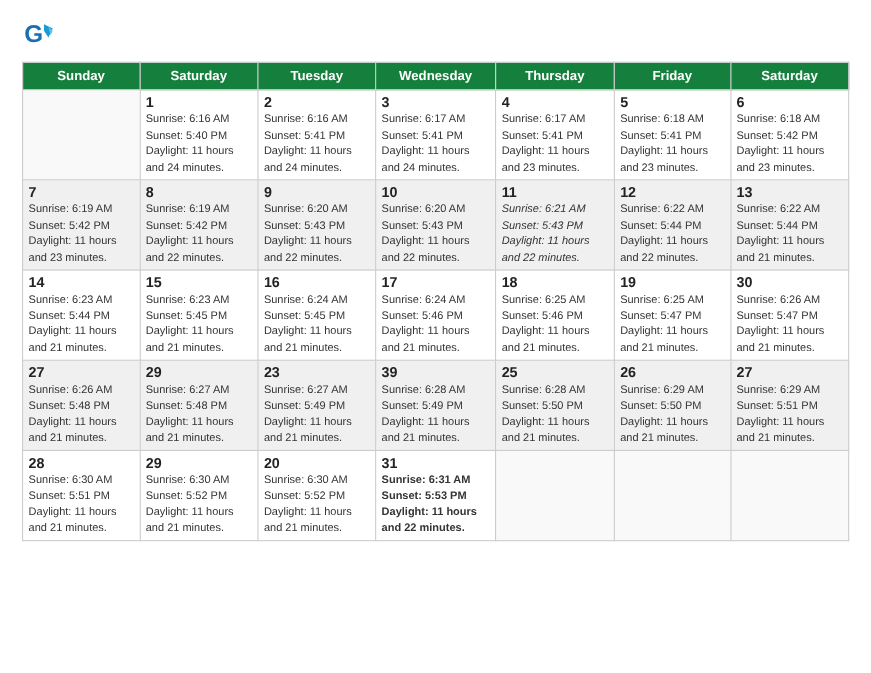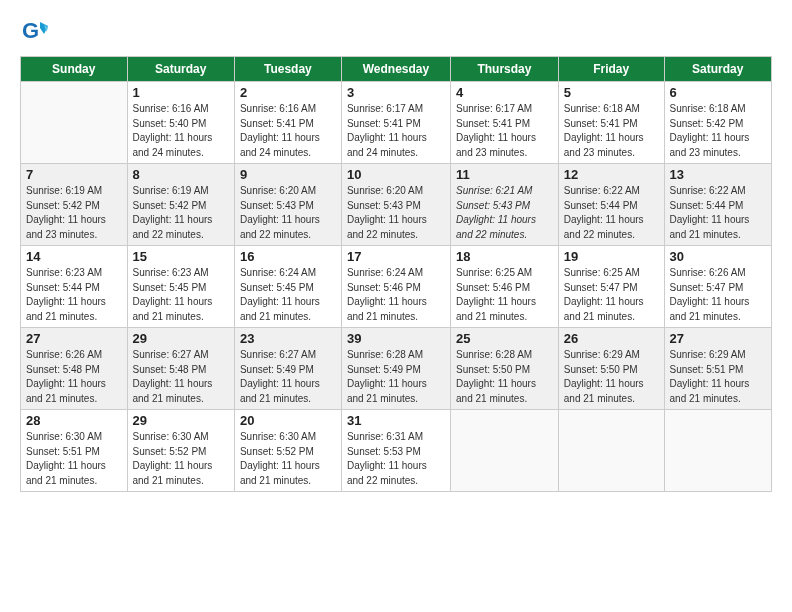--- a/index.html
+++ b/index.html
@@ -343,21 +343,21 @@
           </td>
           <td>
             <span class="day-num">20</span>
             <div class="day-info" style="white-space: pre-line;">Sunrise: 6:30 AM
 Sunset: 5:52 PM
 Daylight: 11 hours
 and 21 minutes.</div>
           </td>
           <td>
             <span class="day-num">31</span>
-            <div class="day-info" style="white-space: pre-line;">Sunrise: 6:31 AM
+            <div class="day-info" style="white-space: pre-line; font-weight: bold;">Sunrise: 6:31 AM
 Sunset: 5:53 PM
 Daylight: 11 hours
 and 22 minutes.</div>
           </td>
           <td class="empty"></td>
           <td class="empty"></td>
           <td class="empty"></td>
         </tr>
       </tbody>
   </table>

